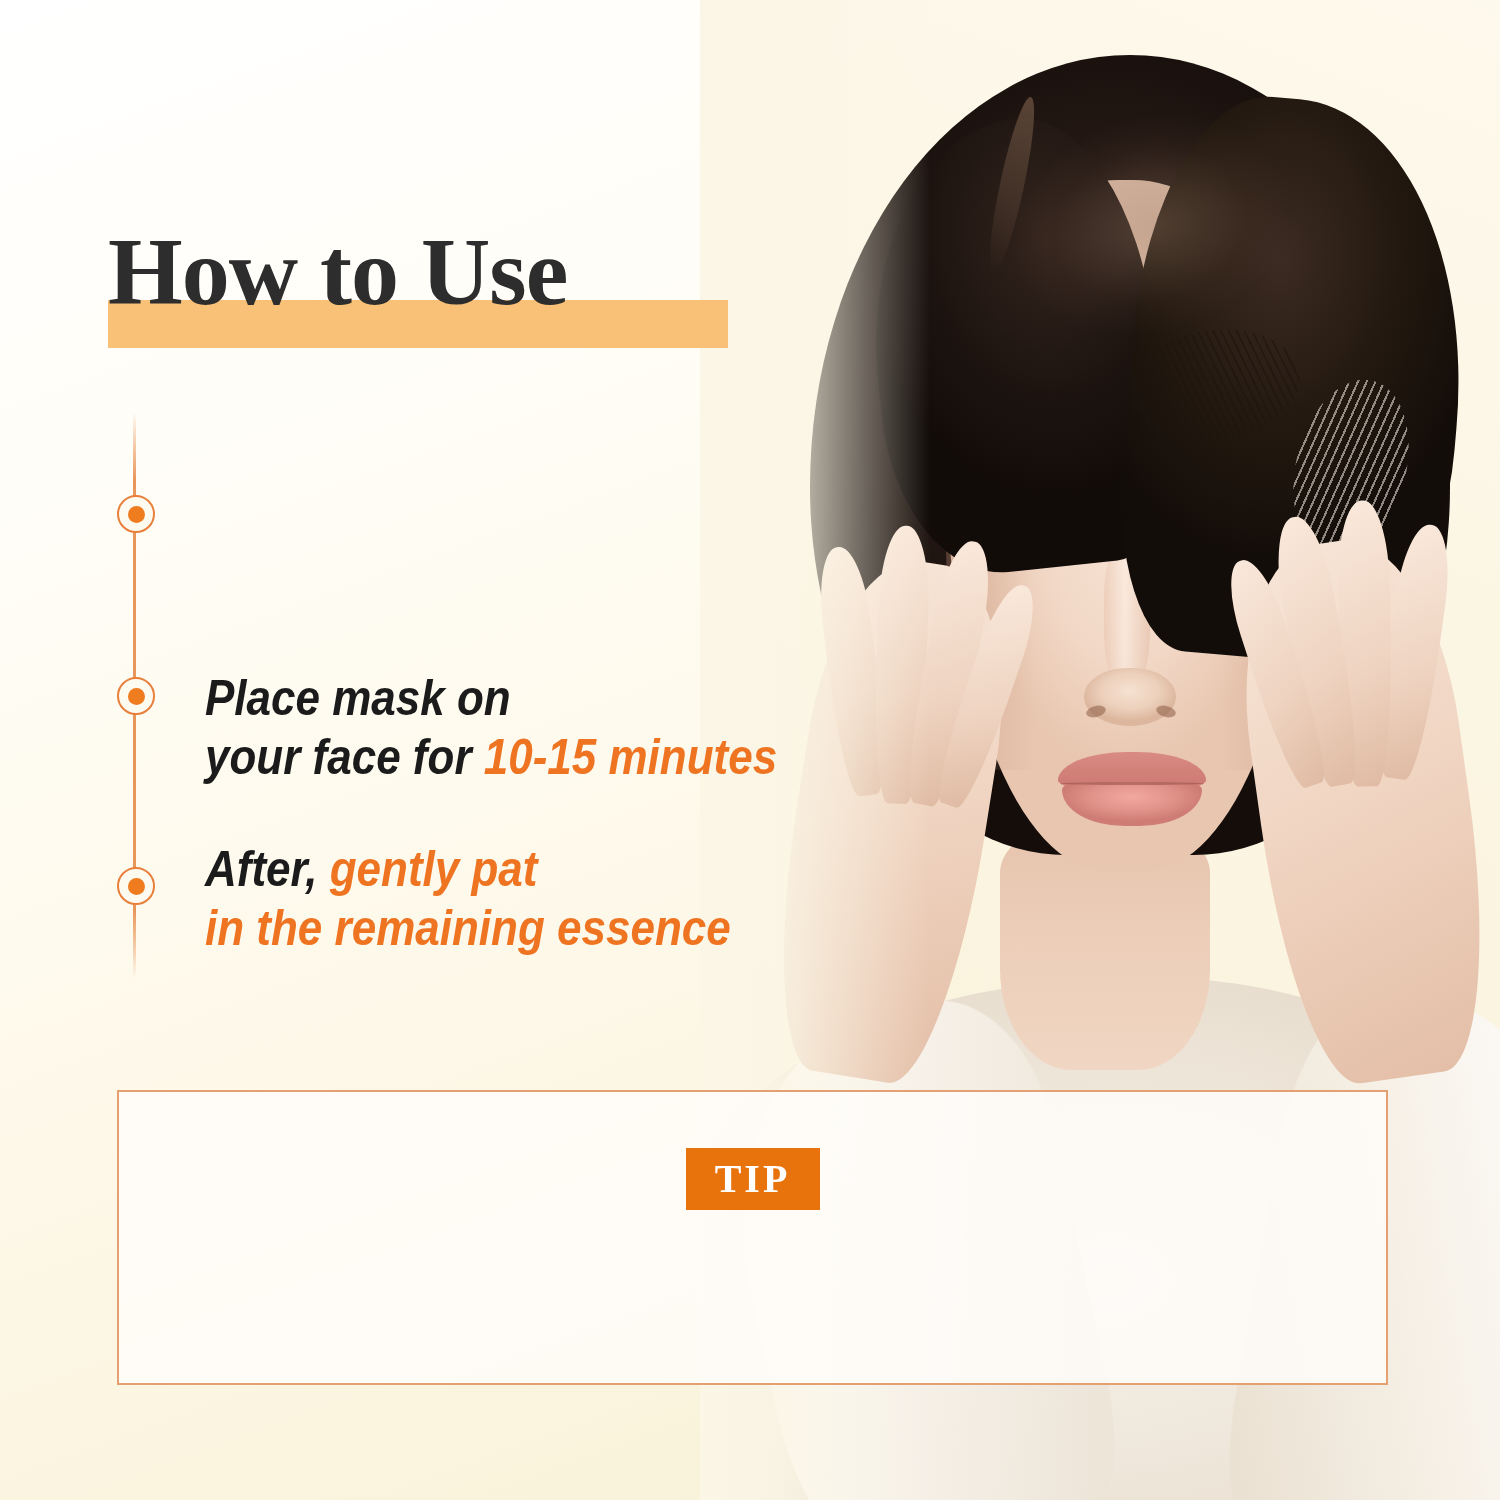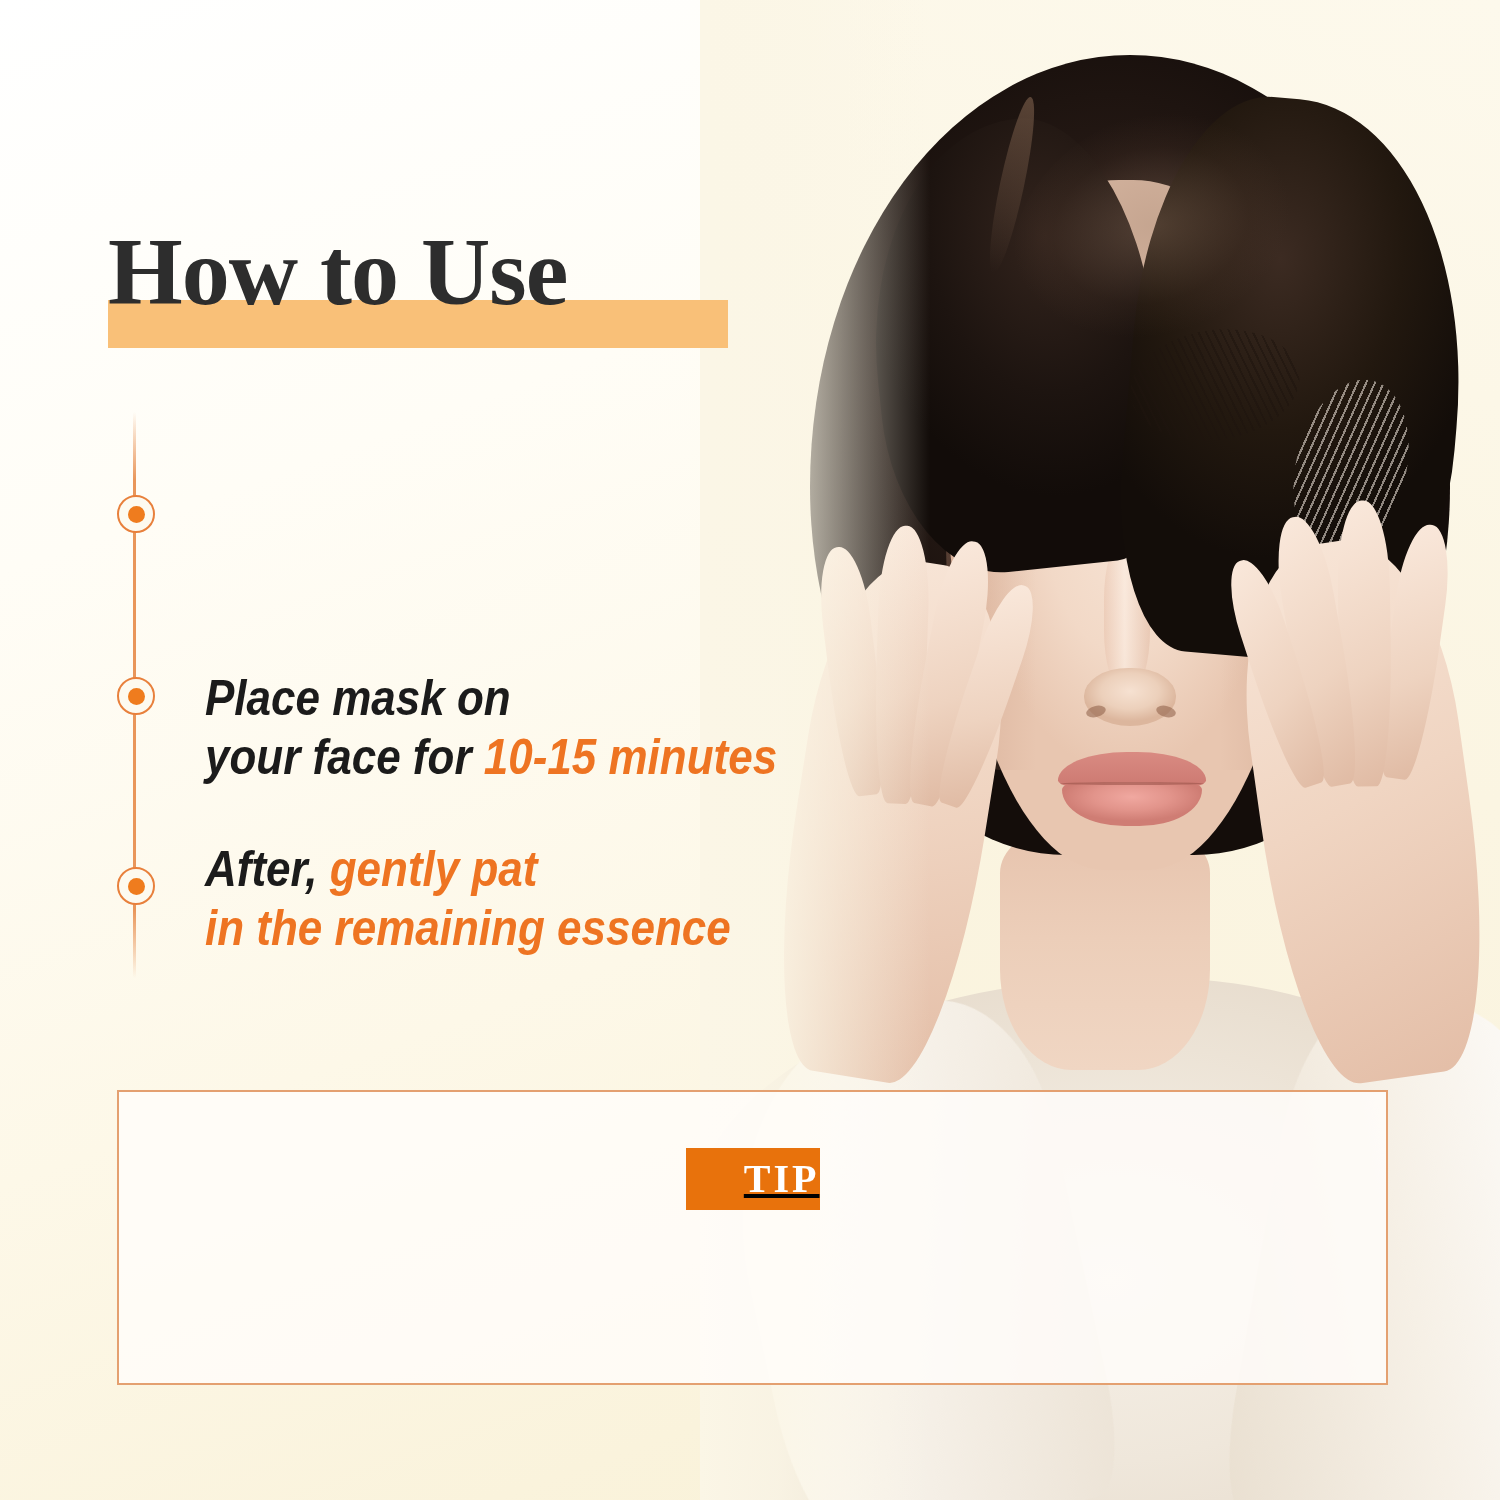--- a/index.html
+++ b/index.html
@@ -254,21 +254,21 @@
   
   .tipbox{
     position:absolute;left:117px;top:1090px;width:1271px;height:295px;
     border:2px solid #e4a070;
     background:rgba(255,253,250,.82);
     box-sizing:border-box;
   }
   .tip-badge{
     position:absolute;left:50%;top:56px;transform:translateX(-50%);
     width:134px;height:62px;background:#e8720c;
-    display:flex;align-items:center;justify-content:flex-end;text-decoration:underline;
+    display:flex;align-items:center;justify-content:center;
   }
   .tip-badge span{
     font-family:"Liberation Serif", serif;font-weight:700;
     font-size:40px;letter-spacing:3px;color:#ffffff;line-height:1;
   }
   .tip-lines{
     position:absolute;left:0;top:140px;width:100%;text-align:center;
   }
   .tip-l1{
     font-family:"Liberation Sans", sans-serif;

